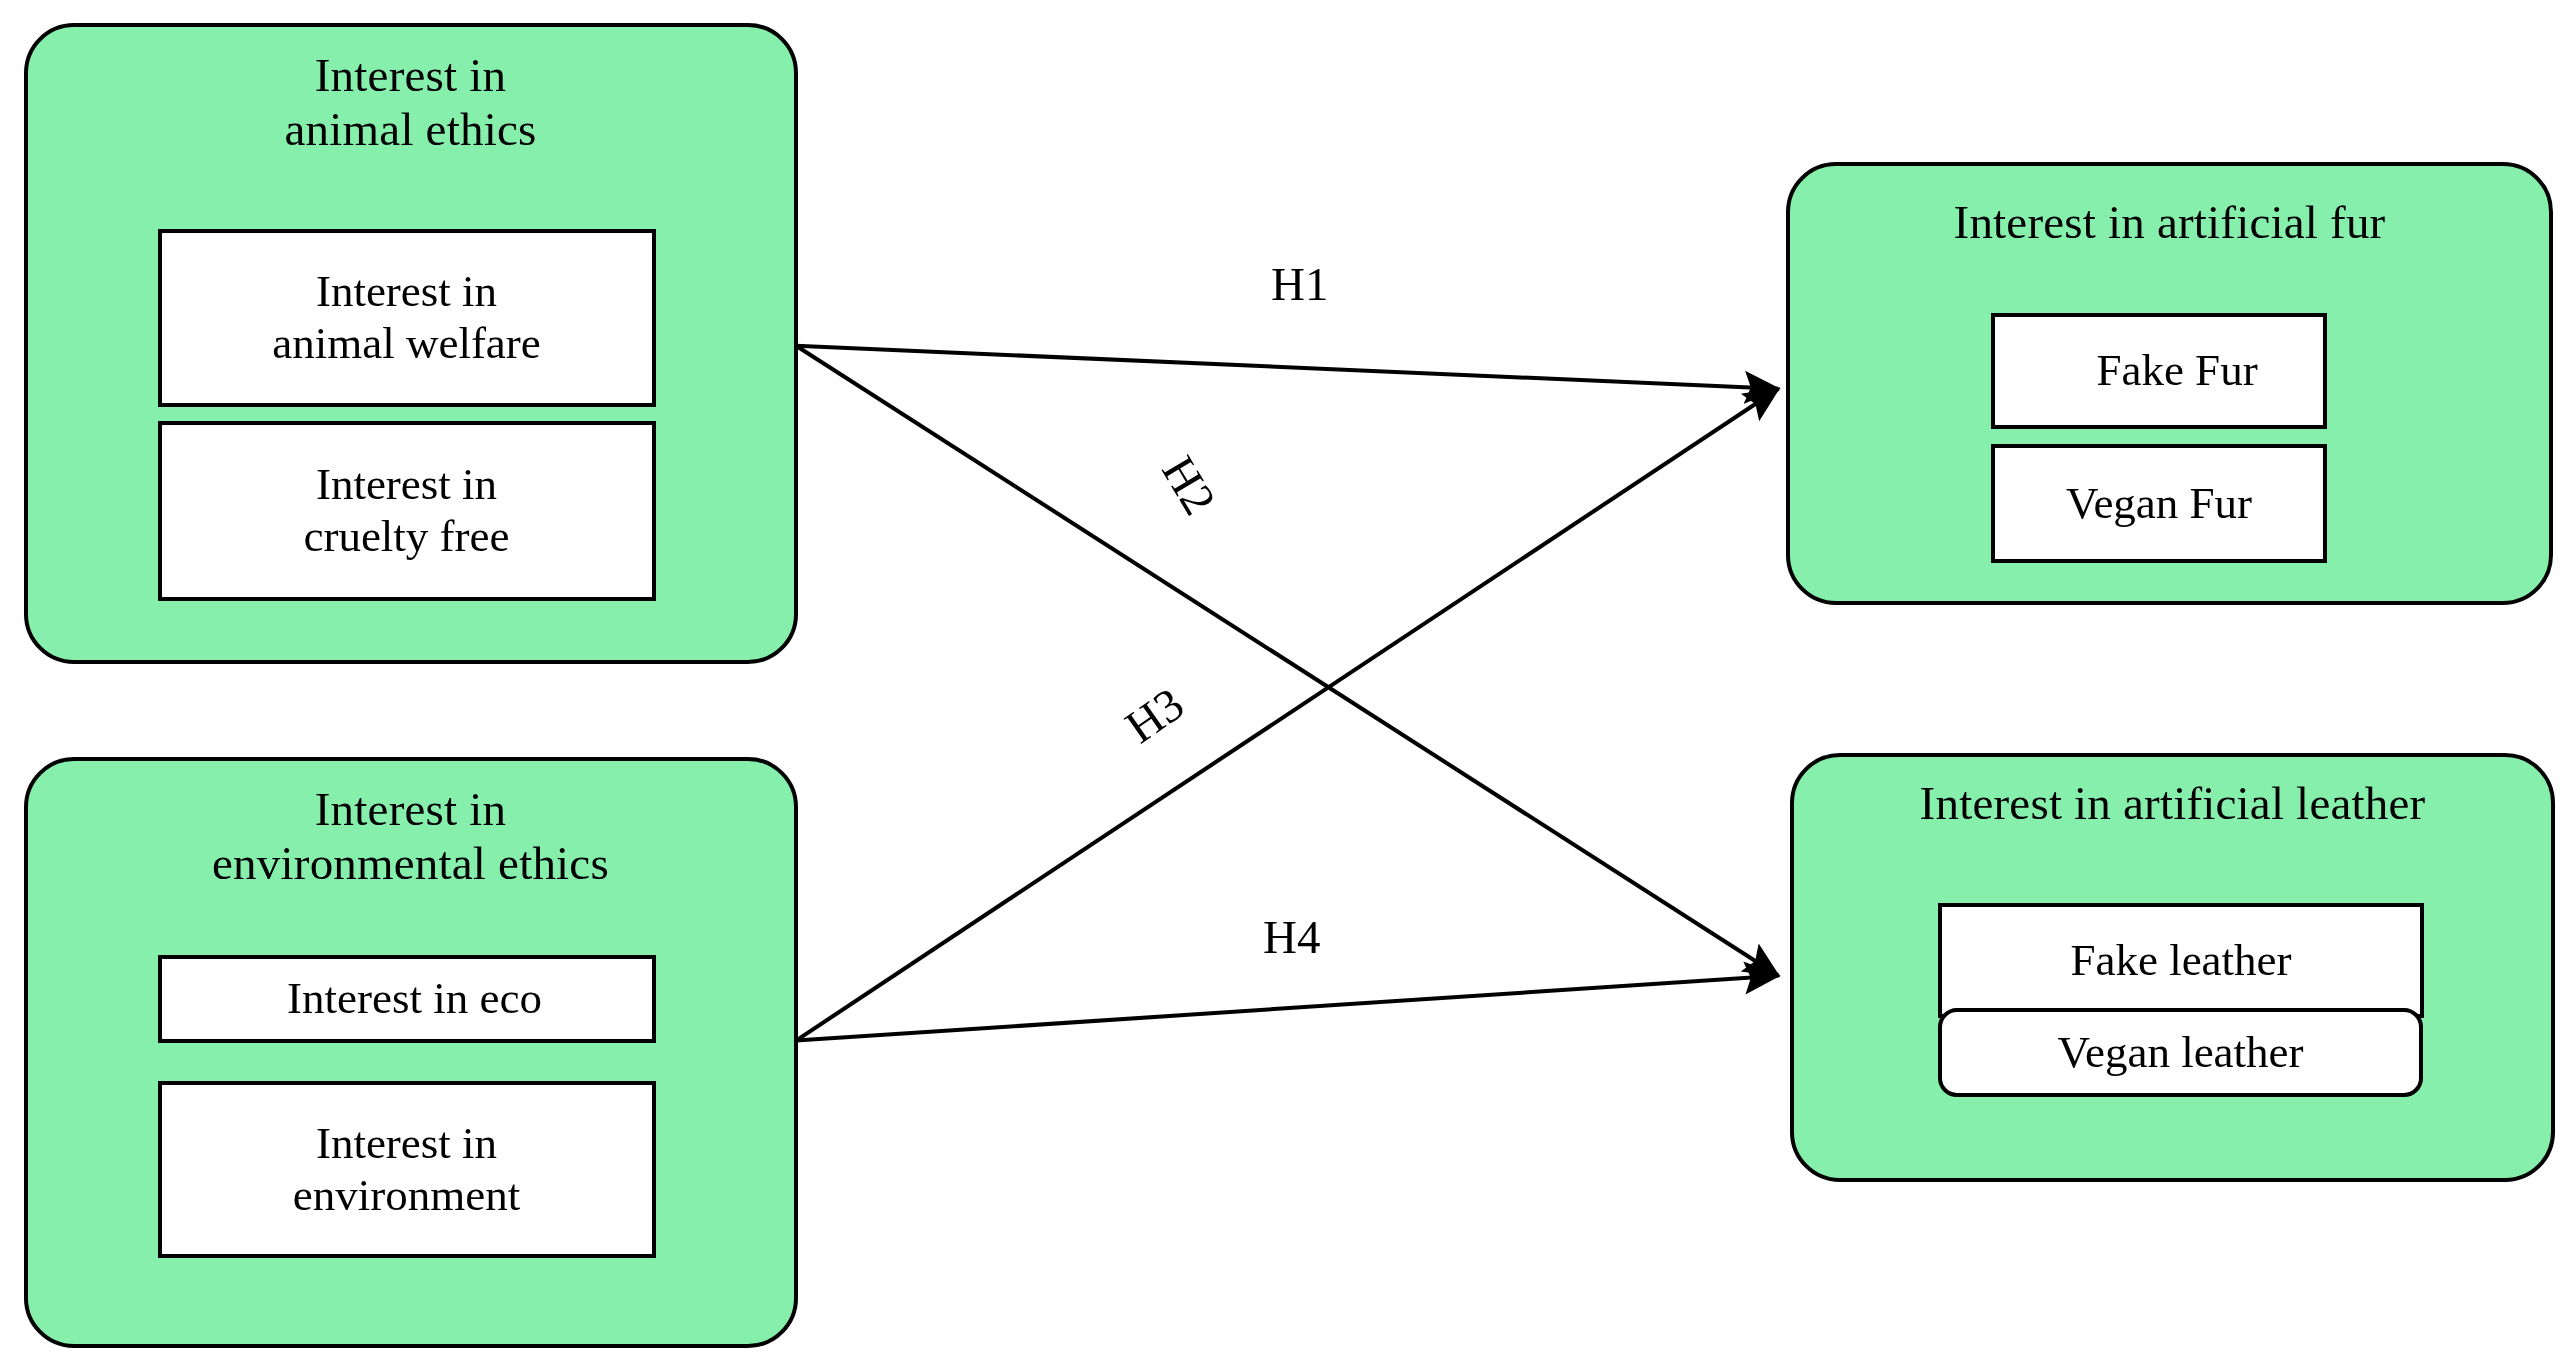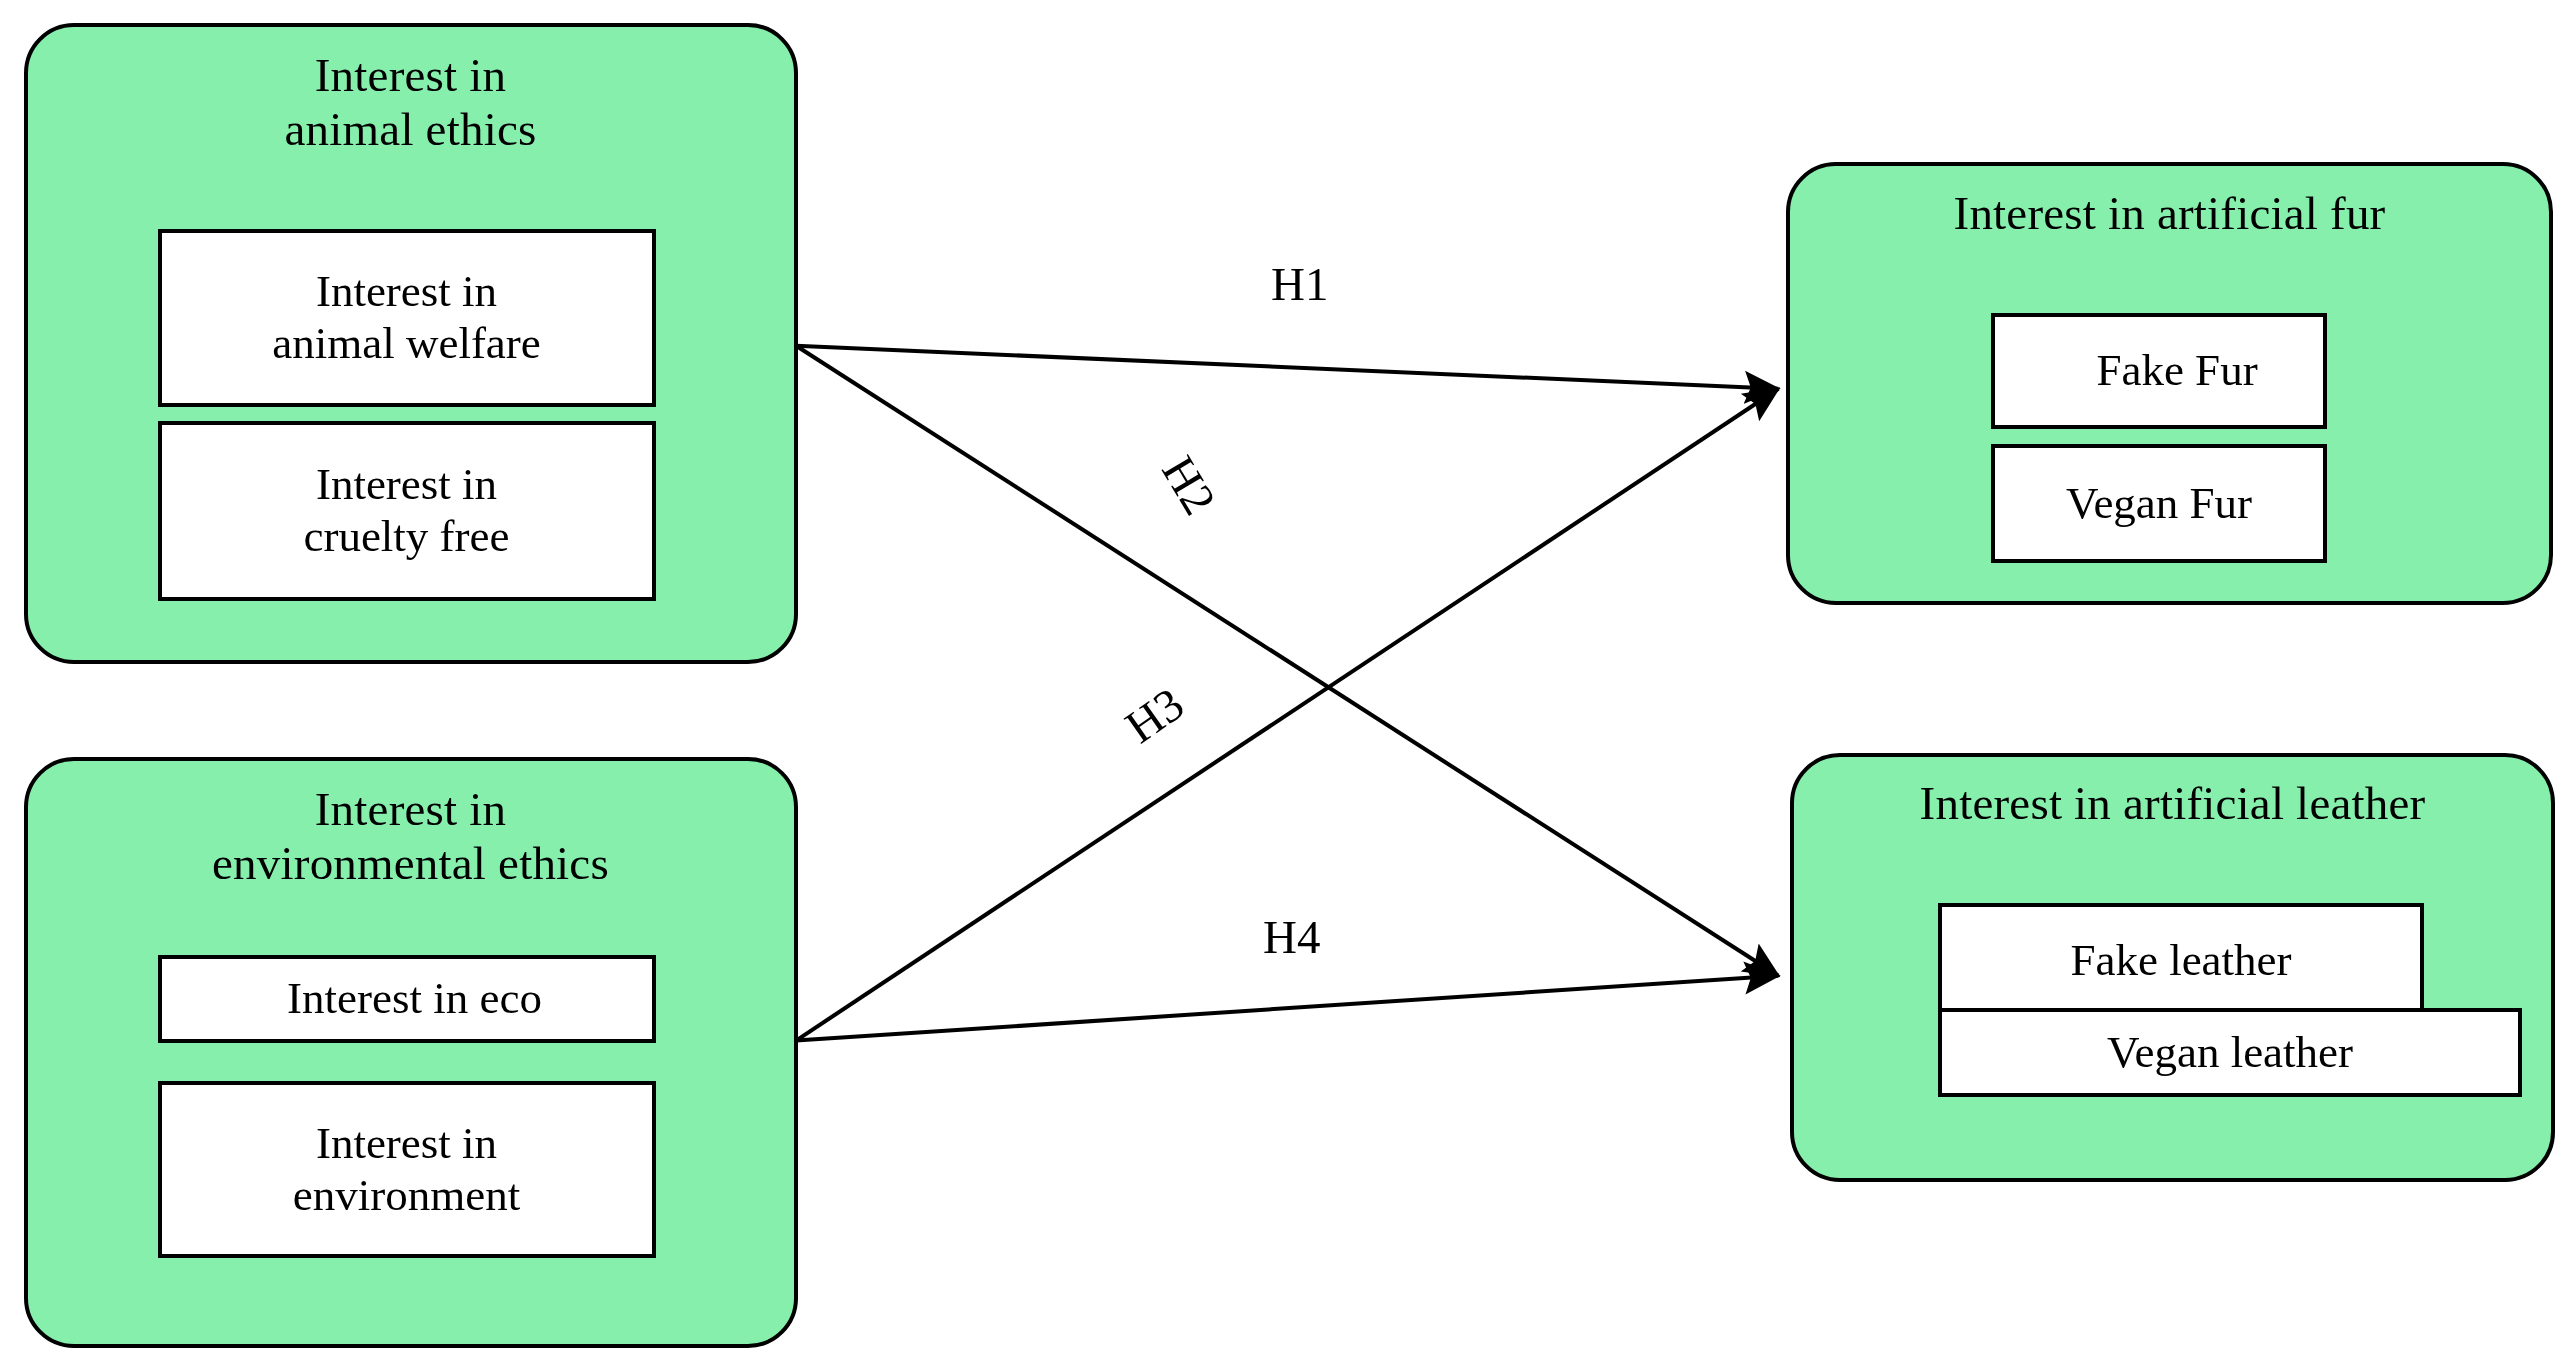--- a/index.html
+++ b/index.html
@@ -65,29 +65,29 @@
   #ind-cruelty-free   { left: 130px; top: 394px; width: 498px; height: 180px; }
 
   
   #box-env-ethics { left: 23.5px; top: 757px; width: 774px; height: 591px; }
   #box-env-ethics .construct-title { margin-top: 21px; }
   #ind-eco         { left: 130px; top: 194px; width: 498px; height: 88px; padding-left: 16px; }
   #ind-environment { left: 130px; top: 320px; width: 498px; height: 177px; }
 
   
   #box-artificial-fur { left: 1786px; top: 162px; width: 767px; height: 443px; }
-  #box-artificial-fur .construct-title { margin-top: 20px; text-align: center; }
+  #box-artificial-fur .construct-title { margin-top: 29px; text-align: center; }
   #ind-fake-fur  { left: 201px; top: 147px; width: 336px; height: 116px; padding-left: 36px; }
   #ind-vegan-fur { left: 201px; top: 278px; width: 336px; height: 119px; align-items: center; }
 
   
   #box-artificial-leather { left: 1790px; top: 753px; width: 765px; height: 429px; }
   #box-artificial-leather .construct-title { margin-top: 19.4px; }
   #ind-fake-leather  { left: 144px; top: 146px; width: 486px; height: 115px; }
-  #ind-vegan-leather { left: 144px; top: 251px; width: 584px; height: 89px; }
+  #ind-vegan-leather { left: 144px; top: 251px; width: 485px; height: 89px; border-radius: 19px; }
 
   
   .hyp-label {
     position: absolute;
     font-size: 47px;
     color: #000000;
     white-space: nowrap;
     line-height: 1;
   }
   #hyp-h1 { left: 1271px; top: 261px;  transform: rotate(0deg); }

